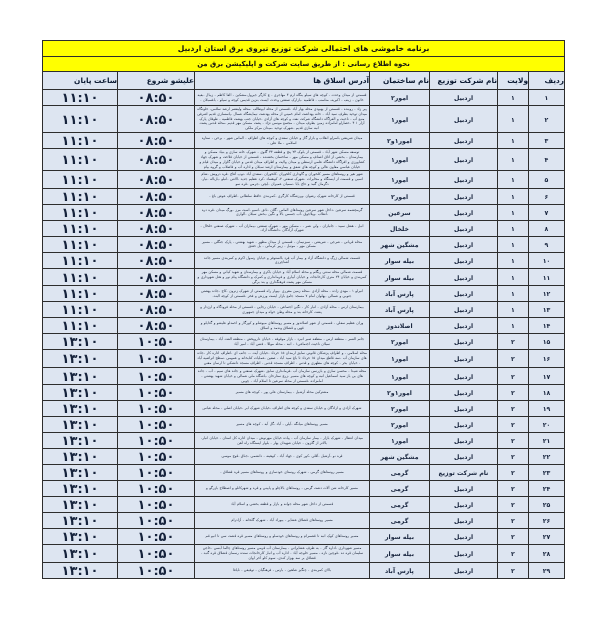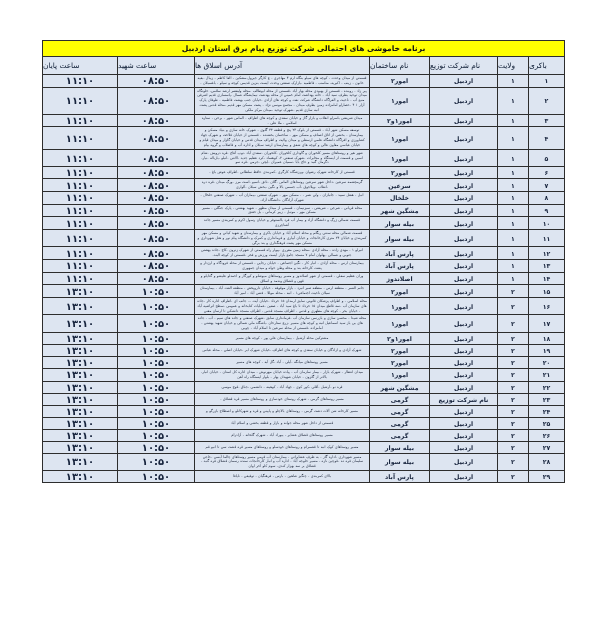--- a/index.html
+++ b/index.html
@@ -34,43 +34,43 @@
     color:#111;
     height:15px;
     letter-spacing:.1px;
   }
   .title-band.sub td{
     font-size:6.9px;
     height:14px;
   }
   thead.colhead th{
     background:#dde5f1;
-    text-align:left;
-    font-weight:normal;
+    text-align:right;
+    font-weight:bold;
     font-size:7.4px;
     color:#0c1b33;
     height:17px;
   }
   tbody td{
     background:#dde5f1;
     text-align:center;
     font-size:6.2px;
     color:#16233c;
     font-weight:bold;
   }
   tbody td.addr{
     font-size:3.5px;
     font-weight:normal;
     line-height:1.38;
     color:#1a2438;
     text-align:center;
     padding:1px 2px;
     word-spacing:.3px;
   }
-  tbody tr td.time{font-size:10px;}
+  tbody tr td.time{font-size:13px;}
   
   col.c-radif{width:36px;}
   col.c-block{width:31px;}
   col.c-comp{width:68px;}
   col.c-city{width:60px;}
   col.c-addr{width:175px;}
   col.c-start{width:77px;}
   col.c-end{width:75px;}
 </style>
 </head>
@@ -84,32 +84,35 @@
         <col class="c-block">
         <col class="c-comp">
       <col class="c-city">
         <col class="c-addr">
         <col class="c-start">
         <col class="c-end">
     </colgroup>
 
     <thead>
       <tr class="title-band">
-        <td colspan="7">برنامه خاموشی های احتمالی شرکت توزیع پیام برق استان اردبیل</td>
+        <td colspan="7">برنامه خاموشی های احتمالی شرکت توزیع نیروی برق استان اردبیل</td>
+      </tr>
+      <tr class="title-band sub">
+        <td colspan="7">نحوه اطلاع رسانی :   از طریق سایت شرکت  و اپلیکیشن برق من</td>
       </tr>
     </thead>
 
     <thead class="colhead">
       <tr>
-        <th>باکری</th>
+        <th>ردیف</th>
         <th>ولایت</th>
         <th>نام شرکت توزیع</th>
         <th>نام ساختمان</th>
         <th>آدرس اسلاق ها</th>
-        <th>ساعت شهید</th>
+        <th>علیشو شروع</th>
         <th>ساعت پایان</th>
       </tr>
     </thead>
 
     <tbody id="rows-body">
         <tr>
           <td>۱</td>
           <td>۱</td>
           <td>اردبیل</td>
           <td>امور۲</td>

